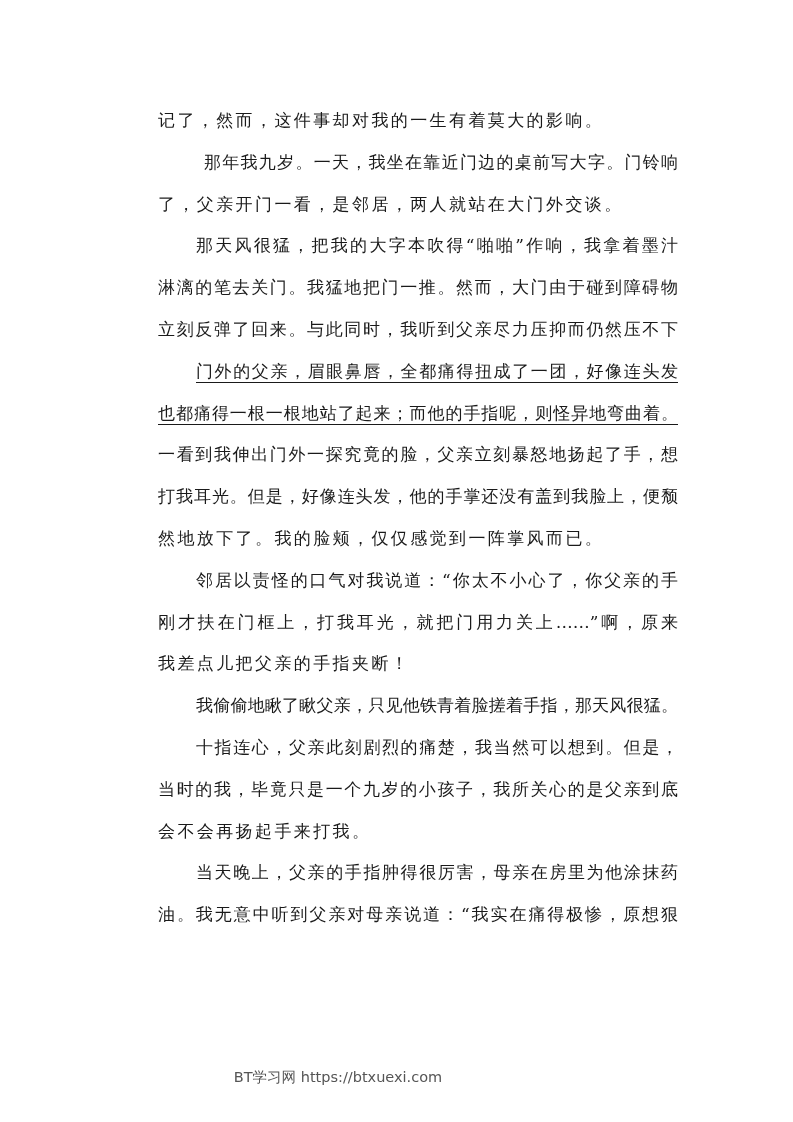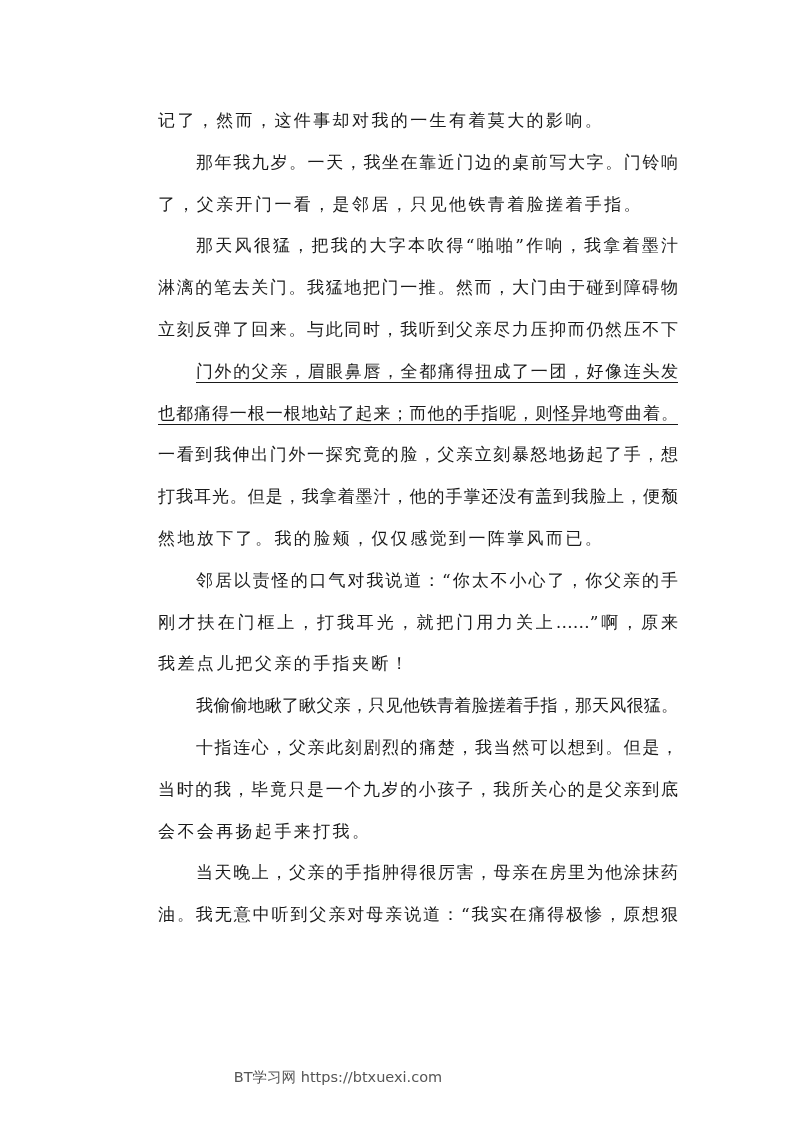--- a/index.html
+++ b/index.html
@@ -19,43 +19,43 @@
     position: absolute; left: 0; width: 676px; top: 1068px; text-align: center;
     font-family: "DejaVu Sans", "Liberation Sans", sans-serif; font-size: 14.5px; color: #555555;
   }
 </style>
 </head>
 <body>
 
 <div class="page" id="page">
     <div class="line"><span>记了，然而，这件事却对我的一生有着莫大的影响。</span></div>
     <div class="line indent just">
-      <span style="display: block; text-align: justify; text-align-last: justify;">那年我九岁。一天，我坐在靠近门边的桌前写大字。门铃响</span>
+      <span style="display: block; text-align: justify; text-align-last: justify; margin-left: 8px;">那年我九岁。一天，我坐在靠近门边的桌前写大字。门铃响</span>
     </div>
-    <div class="line"><span>了，父亲开门一看，是邻居，只见他铁青着脸搓着手指。</span></div>
+    <div class="line"><span>了，父亲开门一看，是邻居，两人就站在大门外交谈。</span></div>
     <div class="line indent just">
       <span style="display: block; text-align: justify; text-align-last: justify;">那天风很猛，把我的大字本吹得“啪啪”作响，我拿着墨汁</span>
     </div>
     <div class="line just">
       <span style="display: block; text-align: justify; text-align-last: justify;">淋漓的笔去关门。我猛地把门一推。然而，大门由于碰到障碍物</span>
     </div>
     <div class="line just">
       <span style="display: block; text-align: justify; text-align-last: justify;">立刻反弹了回来。与此同时，我听到父亲尽力压抑而仍然压不下</span>
     </div>
     <div class="line indent just">
       <span class="u" style="display: block; text-align: justify; text-align-last: justify;">门外的父亲，眉眼鼻唇，全都痛得扭成了一团，好像连头发</span>
     </div>
     <div class="line just">
       <span class="u" style="display: block; text-align: justify; text-align-last: justify;">也都痛得一根一根地站了起来；而他的手指呢，则怪异地弯曲着。</span>
     </div>
     <div class="line just">
       <span style="display: block; text-align: justify; text-align-last: justify;">一看到我伸出门外一探究竟的脸，父亲立刻暴怒地扬起了手，想</span>
     </div>
     <div class="line just">
-      <span style="display: block; text-align: justify; text-align-last: justify;">打我耳光。但是，我拿着墨汁，他的手掌还没有盖到我脸上，便颓</span>
+      <span style="display: block; text-align: justify; text-align-last: justify;">打我耳光。但是，好像连头发，他的手掌还没有盖到我脸上，便颓</span>
     </div>
     <div class="line"><span>然地放下了。我的脸颊，仅仅感觉到一阵掌风而已。</span></div>
     <div class="line indent just">
       <span style="display: block; text-align: justify; text-align-last: justify;">邻居以责怪的口气对我说道：“你太不小心了，你父亲的手</span>
     </div>
     <div class="line just">
       <span style="display: block; text-align: justify; text-align-last: justify;">刚才扶在门框上，打我耳光，就把门用力关上……”啊，原来</span>
     </div>
     <div class="line"><span>我差点儿把父亲的手指夹断！</span></div>
     <div class="line indent just">

